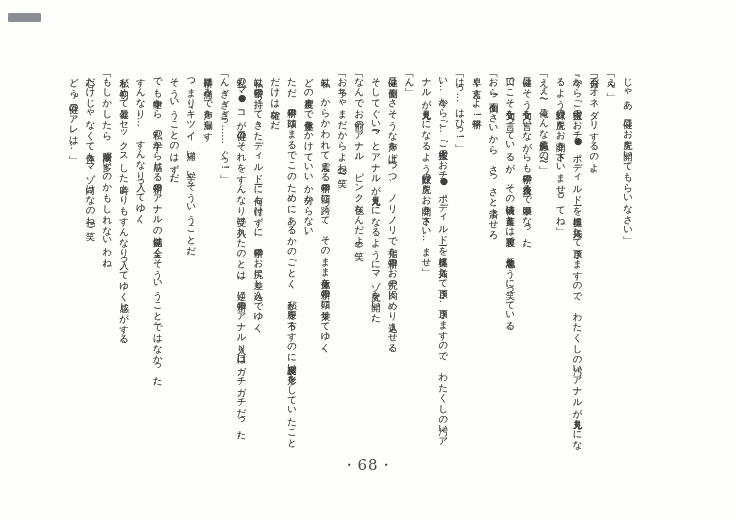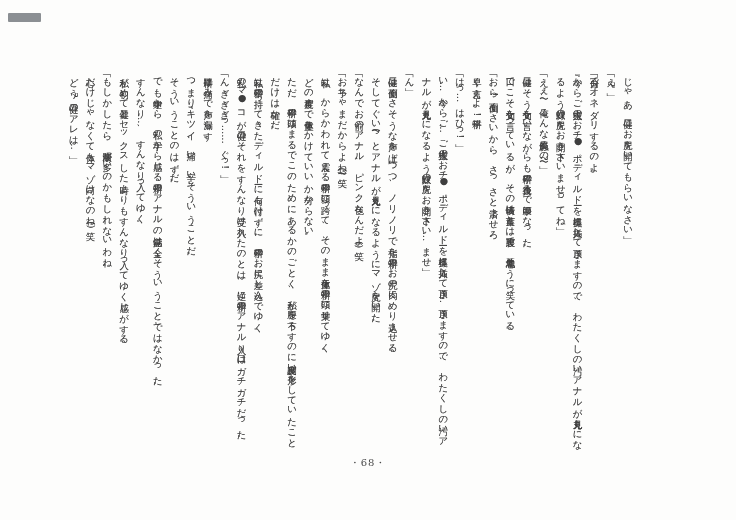--- a/index.html
+++ b/index.html
@@ -41,21 +41,21 @@
   .text-block p {
     margin: 0;
     padding: 0;
   }
   .page-number {
     position: absolute;
     top: 456px;
     left: 0;
     right: 0;
     text-align: center;
-    font-size: 10px;
+    font-size: 15px;
     color: #4a4a4a;
     letter-spacing: 1px;
     font-family: "DejaVu Serif", serif;
   }
 </style>
 </head>
 <body>
 
 <div class="page">
   <div class="scan-artifact"></div>

